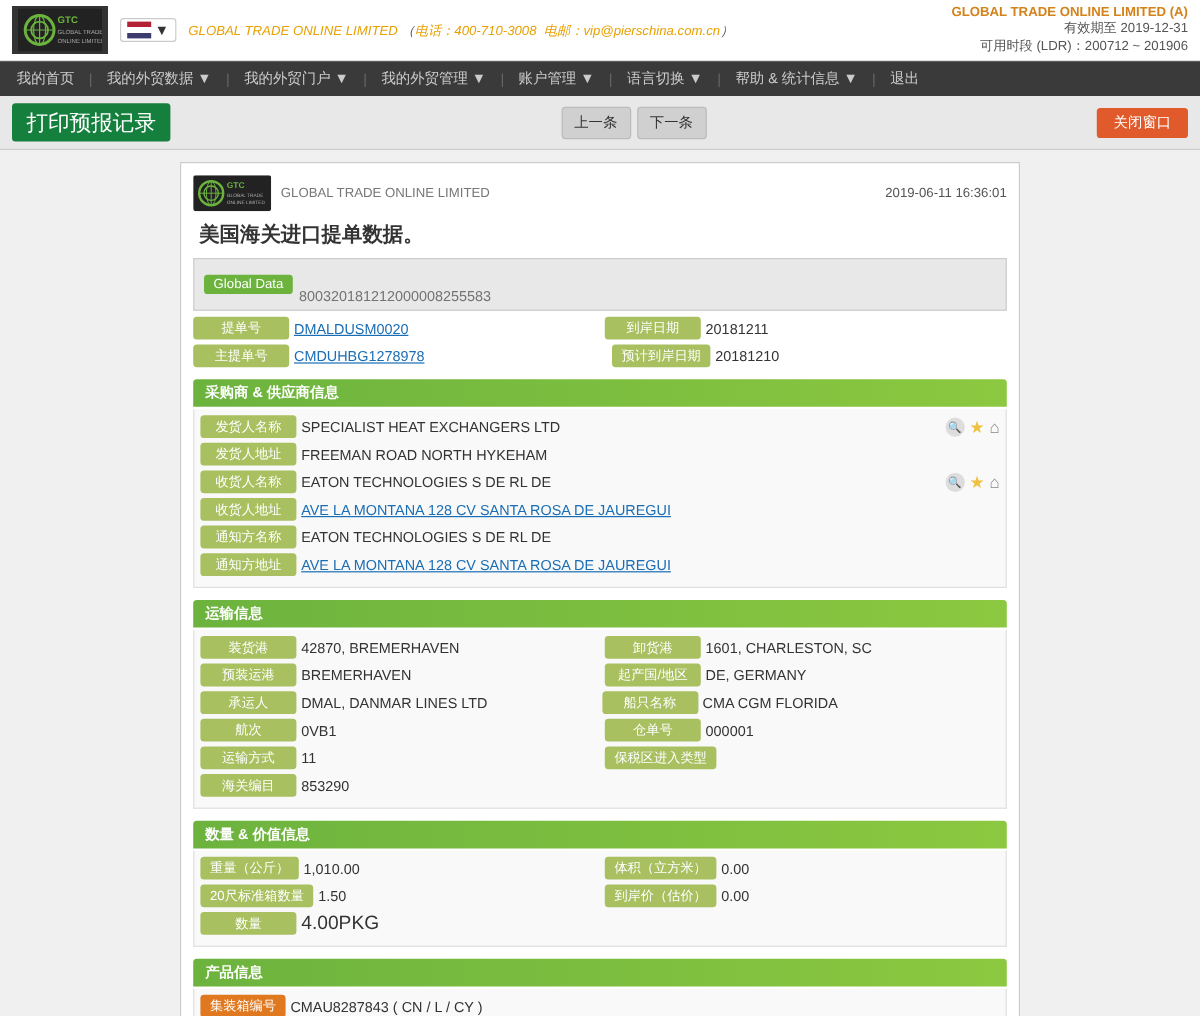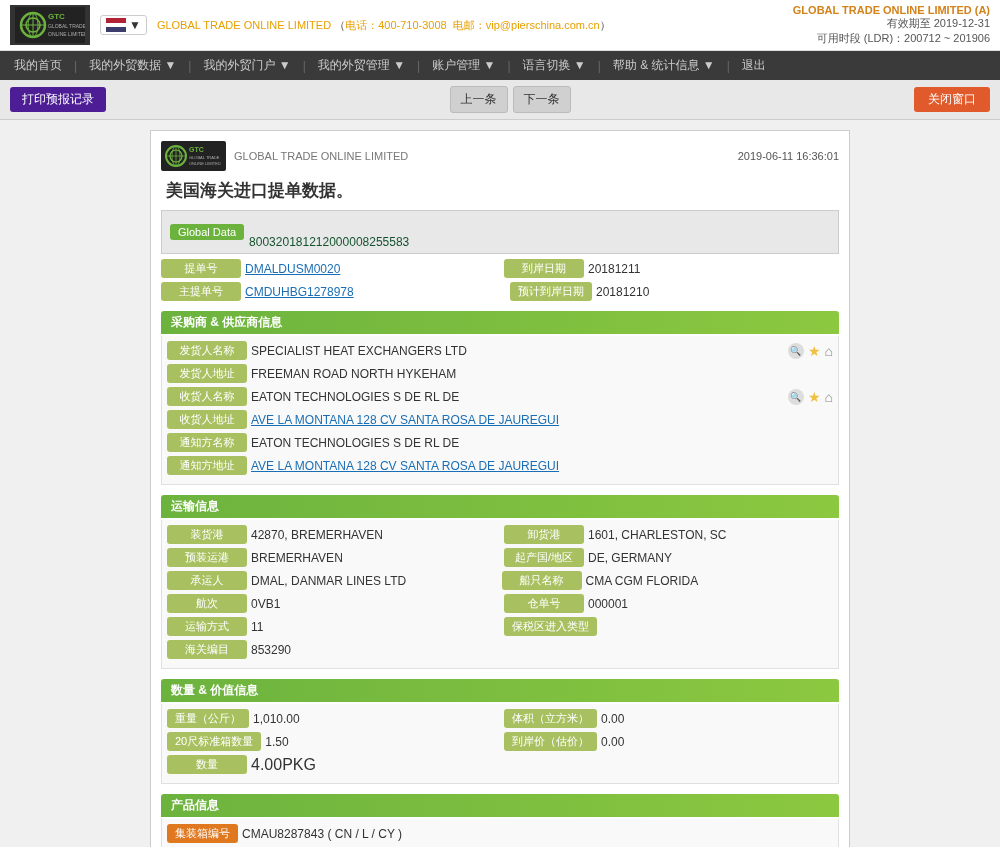--- a/index.html
+++ b/index.html
@@ -4,35 +4,35 @@
   <style>
     * { box-sizing: border-box; margin: 0; padding: 0; }
     body { font-family: Arial, sans-serif; font-size: 12px; background: #f0f0f0; color: #333; }
     
     
     .top-header { background: #fff; border-bottom: 1px solid #ddd; padding: 4px 10px; display: flex; align-items: center; justify-content: space-between; }
     .logo-area { display: flex; align-items: center; gap: 10px; }
     .logo-box { width: 80px; height: 40px; background: #333; display: flex; align-items: center; justify-content: center; }
     .flag-area { display: flex; align-items: center; gap: 3px; cursor: pointer; border: 1px solid #ccc; padding: 2px 5px; border-radius: 3px; }
     .flag-icon { width: 20px; height: 14px; background: linear-gradient(to bottom, #b22234 33%, #fff 33%, #fff 66%, #3c3b6e 66%); }
-    .contact-info { font-size: 11px; color: #555; text-align: center; }
+    .contact-info { font-size: 11px; color: #555; text-align: center; font-style: italic; }
     .contact-info span { color: #e8a000; }
     .user-info { text-align: right; font-size: 11px; }
     .user-name { color: #d4821a; font-weight: bold; }
     .user-validity { color: #555; }
     
     
     .nav-bar { background: #3a3a3a; padding: 0 4px; display: flex; align-items: center; }
     .nav-item { color: #ccc; padding: 6px 10px; font-size: 12px; cursor: pointer; white-space: nowrap; }
     .nav-separator { color: #666; padding: 0 2px; }
     
     
     .action-bar { background: #e8e8e8; padding: 6px 10px; display: flex; align-items: center; justify-content: space-between; border-bottom: 1px solid #ccc; }
     .action-bar-center { display: flex; gap: 5px; align-items: center; }
-    .btn-print { background: #4c1d95; color: #fff; border: none; padding: 4px 12px; border-radius: 3px; cursor: pointer; font-size: 12px; }
+    .btn-print { background: #15803d; color: #fff; border: none; padding: 4px 12px; border-radius: 3px; cursor: pointer; font-size: 18px; }
     .btn-nav { background: #d0d0d0; color: #333; border: 1px solid #bbb; padding: 4px 10px; border-radius: 3px; cursor: pointer; font-size: 12px; }
     .btn-close { background: #e05a2b; color: #fff; border: none; padding: 4px 14px; border-radius: 3px; cursor: pointer; font-size: 12px; }
     
     
     .main-content { padding: 10px 20px; background: #f0f0f0; min-height: 600px; }
     
     .card-header { display: flex; justify-content: space-between; align-items: center; margin-bottom: 8px; }
     
     
     .section { margin-bottom: 10px; }
@@ -139,21 +139,21 @@
         <div style="font-size:11px; color:#777;">GLOBAL TRADE ONLINE LIMITED</div>
       </div>
       <div style="font-size:11px; color:#555;">2019-06-11  16:36:01</div>
     </div>
 
     <div style="font-size:17px; font-weight:bold; color:#333; margin-bottom:8px; padding-left:5px;">美国海关进口提单数据。</div>
 
     <div class="section">
       <div style="display:flex; align-items:center; gap:5px; background:#e8e8e8; border:1px solid #ccc; padding:4px 8px; margin-bottom:5px;">
         <span style="background:#6cb33e; color:#fff; padding:2px 8px; border-radius:3px; font-size:11px;">Global Data</span>
-        <span style="font-size:12px; color:#14532d;margin-top:20px;">800320181212000008255583</span>
+        <span style="font-size:12px; color:#737373;margin-top:20px;">800320181212000008255583</span>
       </div>
       <div style="display:flex; gap:8px; margin-bottom:4px;">
         <div style="display:flex; align-items:center; gap:4px; flex:1;">
           <span class="field-label">提单号</span>
           <span style="color:#1a6eb5; text-decoration:underline; font-size:12px;">DMALDUSM0020</span>
         </div>
         <div style="display:flex; align-items:center; gap:4px; flex:1;">
           <span class="field-label">到岸日期</span>
           <span style="font-size:12px;">20181211</span>
         </div>

